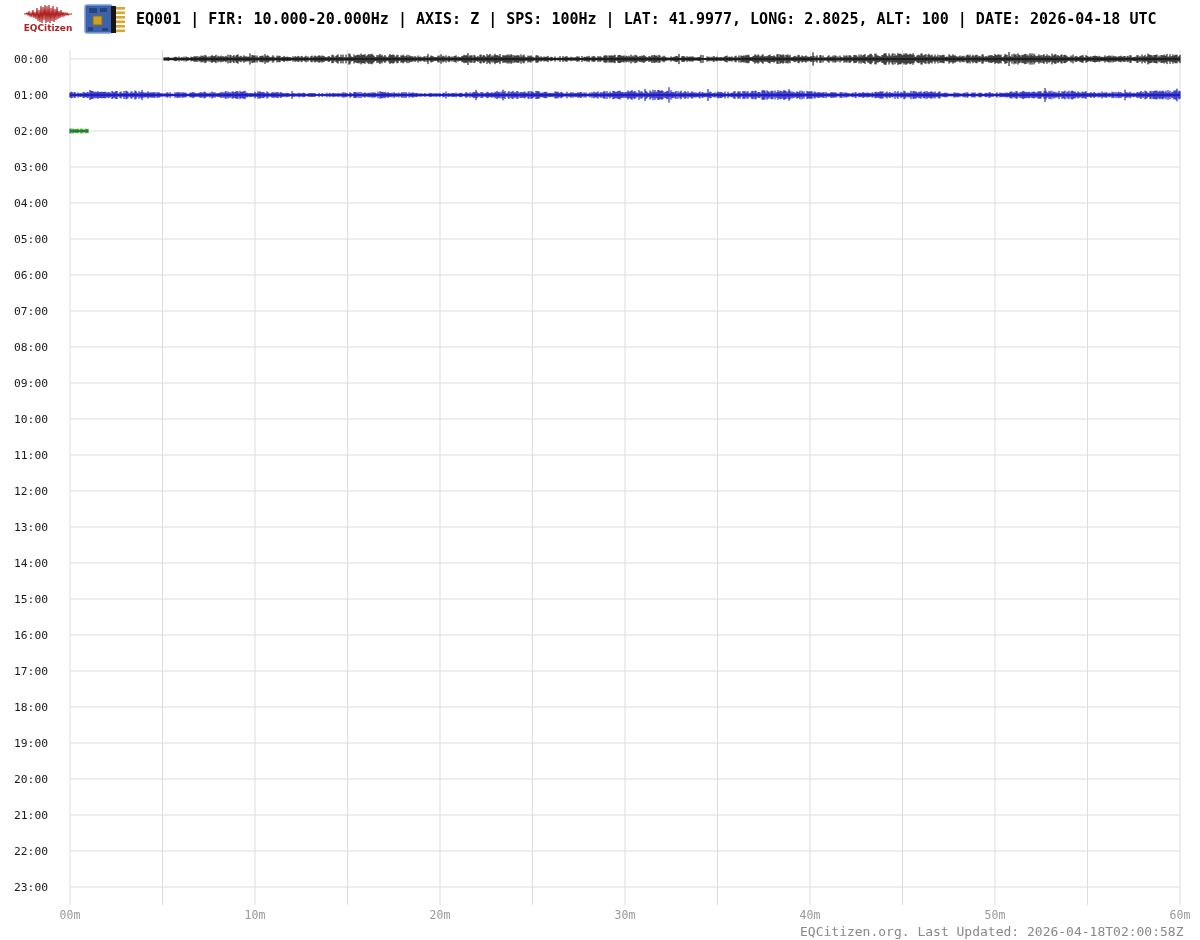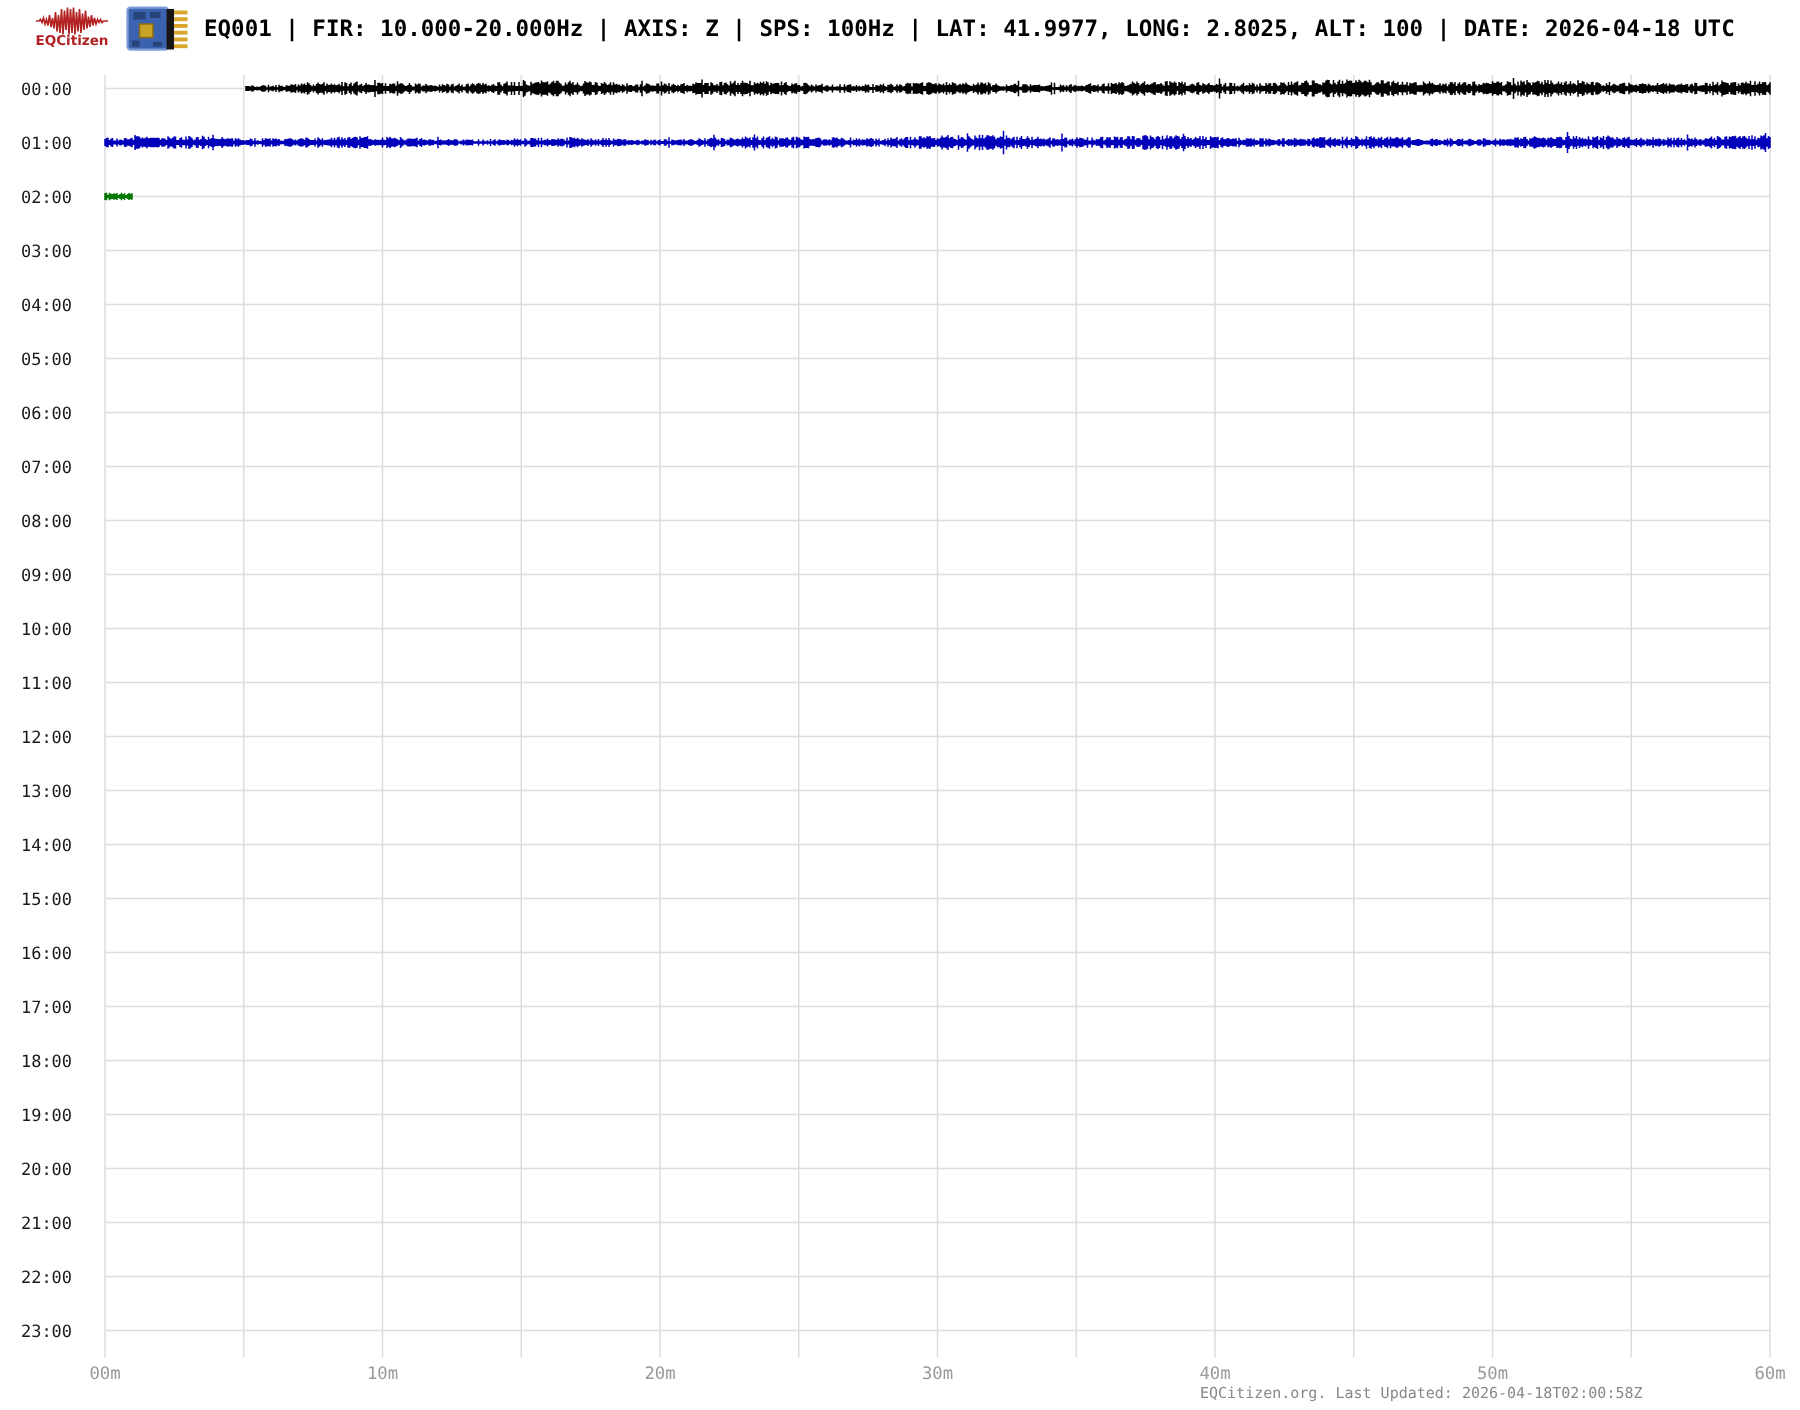--- a/index.html
+++ b/index.html
@@ -16,21 +16,21 @@
   .pcb-icon{position:absolute;left:66px;top:2px;width:44px;height:34px;}
   .title{position:absolute;left:120px;top:10px;width:1070px;
          font-size:15px;font-weight:bold;color:#000000;white-space:nowrap;
          letter-spacing:0px;}
 
   
   .chart-wrap{position:absolute;left:0;top:0;width:1200px;height:730px;}
   #chart-svg{position:absolute;left:0;top:0;}
 
   
-  .footer{position:absolute;left:800px;top:924px;font-size:10px;color:#888888;white-space:nowrap;}
+  .footer{position:absolute;left:800px;top:924px;font-size:13px;color:#888888;white-space:nowrap;}
 </style>
 </head>
 <body>
 
 <div class="app">
 
   <div class="header">
     <div class="logo">
       <svg class="logo-wave" width="48" height="20" viewBox="0 0 48 20">
         <path d="M0 10 L2 10 L3 9 L4 11 L5 8 L6 12 L7 9 L8 13 L9 6 L10 14 L11 8 L12 15 L13 4 L14 17 L15 6 L16 18 L17 2 L18 19 L19 3 L20 16 L21 1 L22 19 L23 2 L24 18 L25 1 L26 19 L27 4 L28 17 L29 2 L30 18 L31 5 L32 16 L33 3 L34 15 L35 7 L36 14 L37 6 L38 13 L39 8 L40 12 L41 9 L42 11 L43 9 L44 11 L45 10 L48 10" fill="none" stroke="#b22222" stroke-width="1.1"></path>

